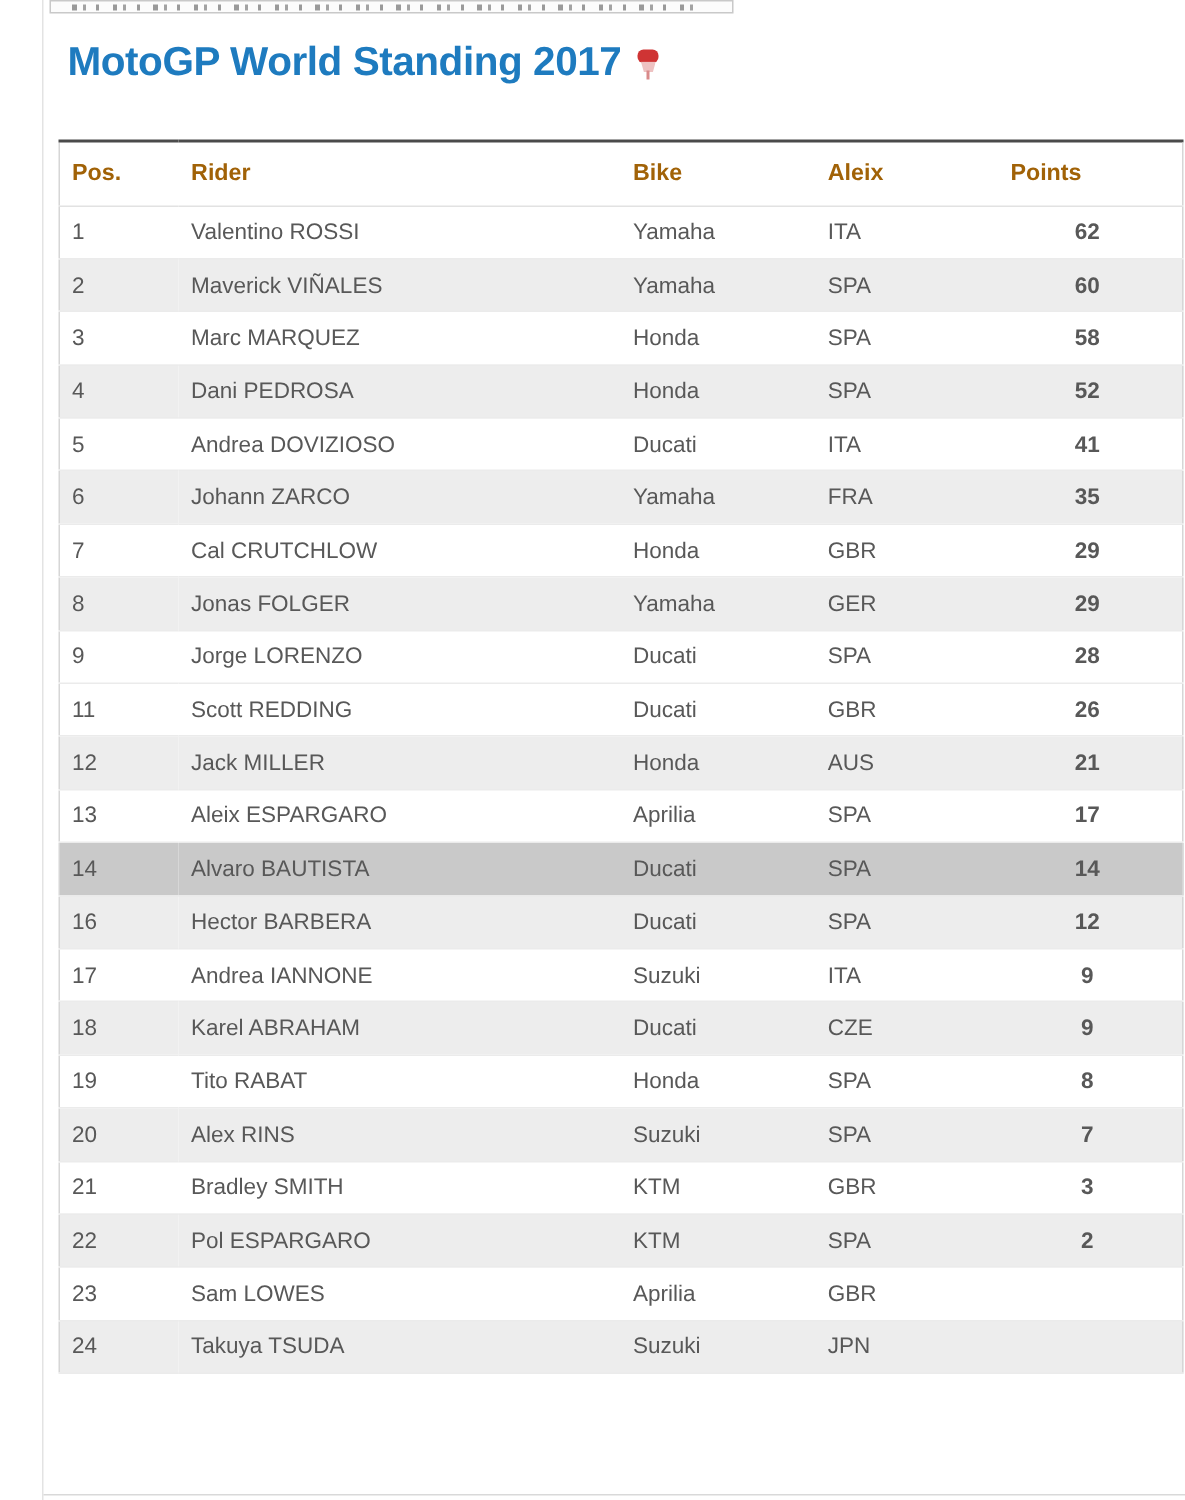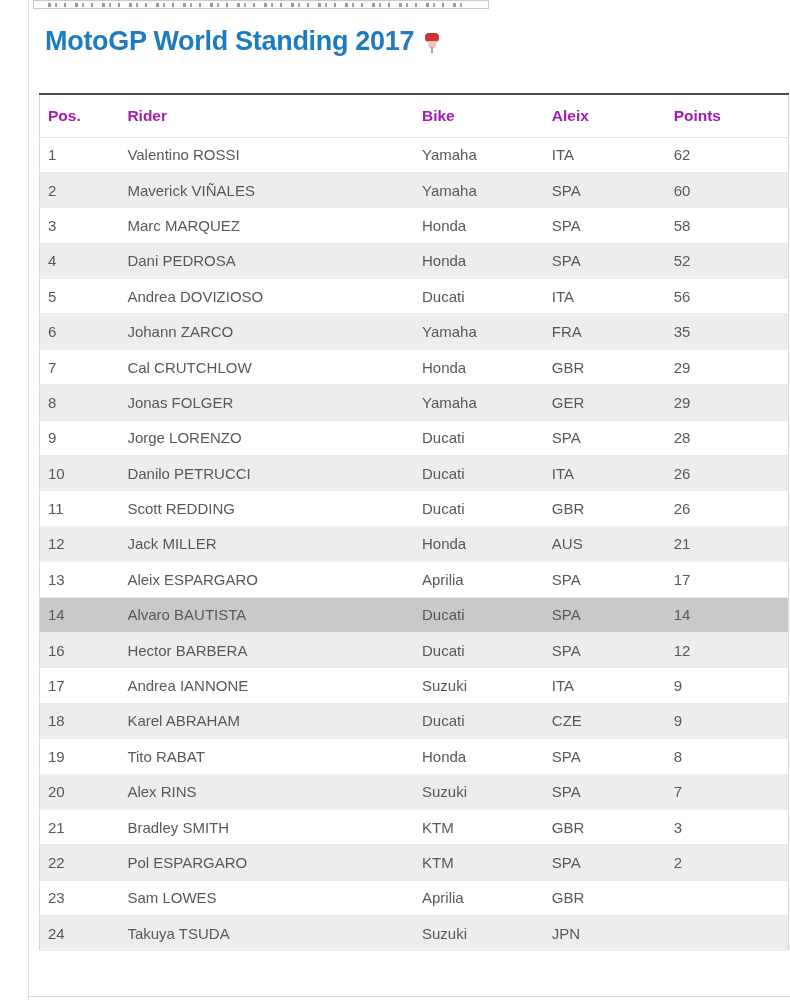--- a/index.html
+++ b/index.html
@@ -76,33 +76,34 @@
   table.standings col.c-rider  { width:295px; }
   table.standings col.c-bike   { width:130px; }
   table.standings col.c-nation { width:122px; }
   table.standings col.c-points { width:123px; }
   table.standings th {
     height:43px;
     text-align:left;
     padding:0 0 0 8px;
     font-size:15.5px;
     font-weight:bold;
-    color:#a21caf;
+    color:#a16207;
     border-bottom:1px solid #e2e2e2;
     background:#fff;
   }
   table.standings td {
     height:35.4px;
     padding:0 0 0 8px;
     border-bottom:1px solid #ebebeb;
     white-space:nowrap;
   }
   table.standings td:last-child {
-    text-align:left;
+    text-align:center;
     padding-right:12px;
+    font-weight:bold;
   }
   tr.stripe    { background:var(--stripe); }
   tr.highlight { background:var(--highlight); }
   .bottom-rule {
     position:absolute;
     left:0; right:0; top:996px;
     border-top:1px solid #d9d9d9;
   }
 </style>
 </head>
@@ -168,21 +169,21 @@
             <td>Dani PEDROSA</td>
             <td>Honda</td>
             <td>SPA</td>
             <td>52</td>
           </tr>
           <tr>
             <td>5</td>
             <td>Andrea DOVIZIOSO</td>
             <td>Ducati</td>
             <td>ITA</td>
-            <td>56</td>
+            <td>41</td>
           </tr>
           <tr class="stripe">
             <td>6</td>
             <td>Johann ZARCO</td>
             <td>Yamaha</td>
             <td>FRA</td>
             <td>35</td>
           </tr>
           <tr>
             <td>7</td>
@@ -198,27 +199,20 @@
             <td>GER</td>
             <td>29</td>
           </tr>
           <tr>
             <td>9</td>
             <td>Jorge LORENZO</td>
             <td>Ducati</td>
             <td>SPA</td>
             <td>28</td>
           </tr>
-          <tr class="stripe">
-            <td>10</td>
-            <td>Danilo PETRUCCI</td>
-            <td>Ducati</td>
-            <td>ITA</td>
-            <td>26</td>
-          </tr>
           <tr>
             <td>11</td>
             <td>Scott REDDING</td>
             <td>Ducati</td>
             <td>GBR</td>
             <td>26</td>
           </tr>
           <tr class="stripe">
             <td>12</td>
             <td>Jack MILLER</td>

